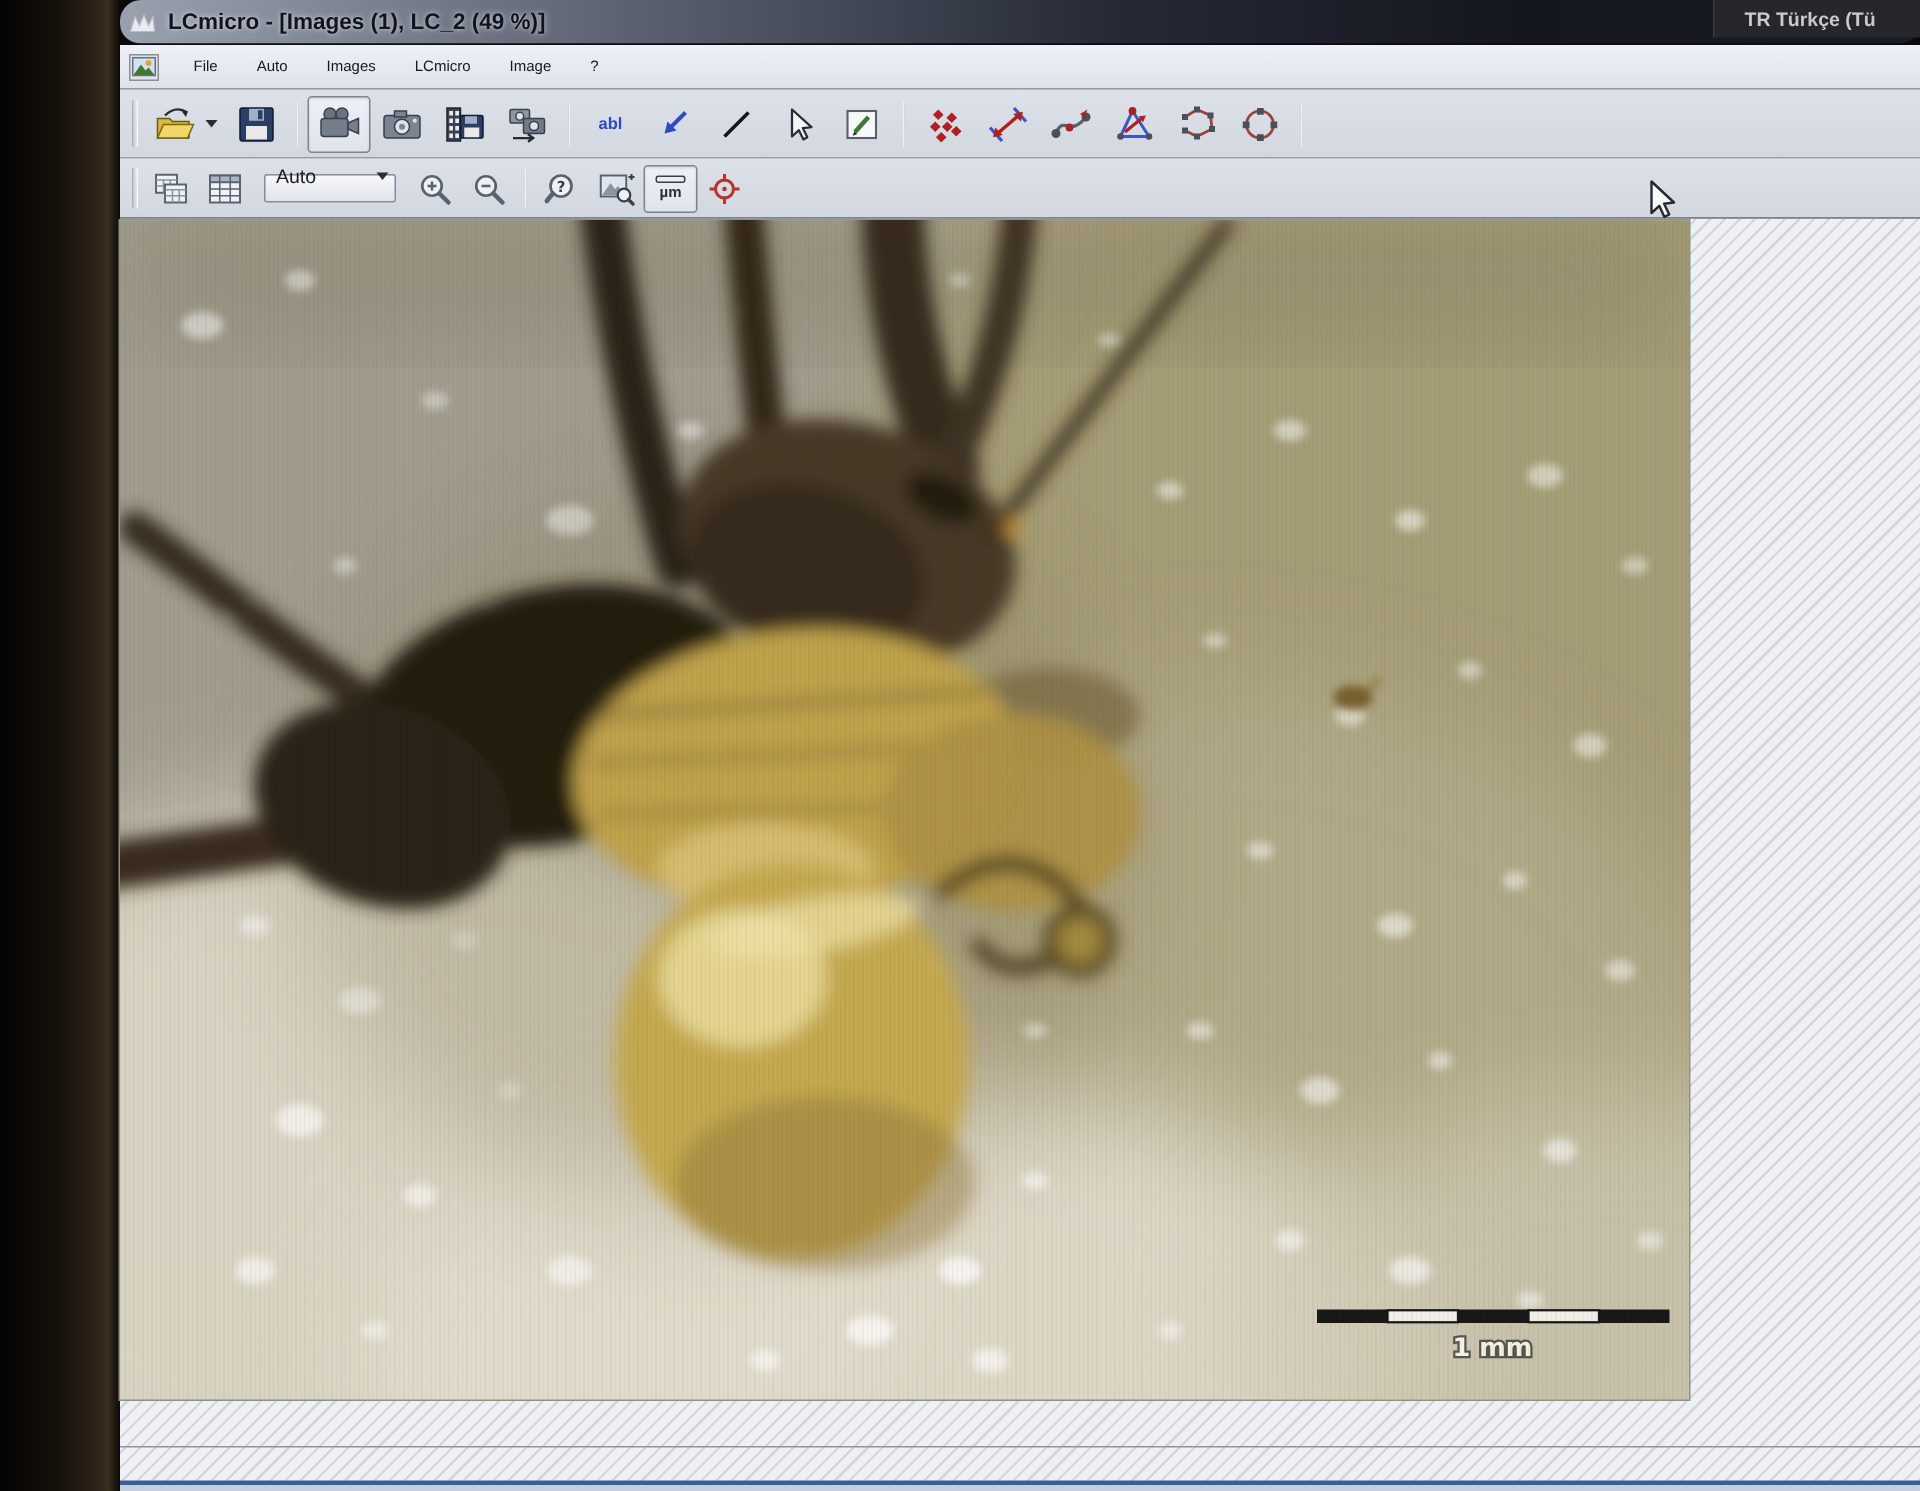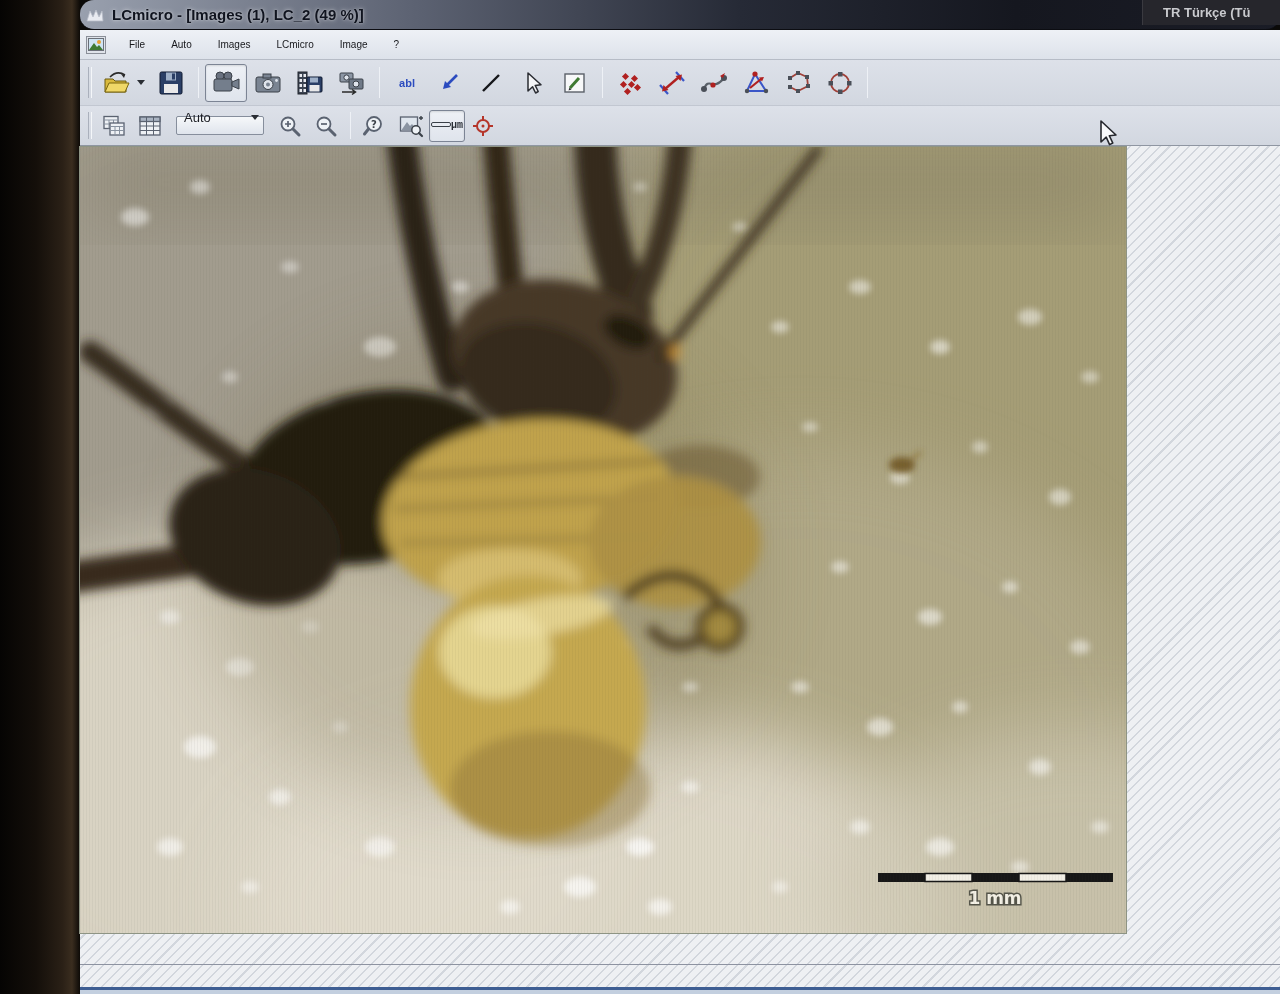--- a/index.html
+++ b/index.html
@@ -43,21 +43,21 @@
   .tbtn.pressed { border:1px solid #7c8494; background:linear-gradient(#eef1f6,#dfe4ec);
                   box-shadow:inset 0 1px 2px rgba(0,0,0,.12); }
   .tsep { width:1px; height:70%; background:#9aa2ae; border-right:1px solid #eef1f6; margin:0 6px; }
   .abl { font-size:11px; font-weight:bold; color:#2b4bbf; letter-spacing:0; }
   .caret-down { width:0; height:0; border-left:4px solid transparent; border-right:4px solid transparent;
                 border-top:5px solid #2a2d34; margin-left:3px; }
   .combo { width:88px; height:19px; border:1px solid #868e9c; background:linear-gradient(#f6f8fa,#dfe4ec);
            display:flex; align-items:center; justify-content:space-between; padding:0 4px 16px 7px;
            margin:0 8px; border-radius:2px; }
   .combo-text { font-size:13px; color:#1c1e24; }
-  .umbtn { display:flex; flex-direction:row; align-items:center; justify-content:center; line-height:1;font-family:Liberation Mono, monospace; }
+  .umbtn { display:flex; flex-direction:column; align-items:center; justify-content:center; line-height:1; }
   .um-bar { width:20px; height:5px; border:1.5px solid #3a4048; border-radius:2px; margin-bottom:2px; }
   .um-label { font-size:10px; font-weight:bold; color:#2a2e36; }
 
   
   .client { position:relative; height:848px;
             background:#eef0f3;
             background-image:repeating-linear-gradient(135deg, rgba(138,148,164,.28) 0 1.5px, rgba(0,0,0,0) 1.5px 7px); }
   .image-window { position:absolute; left:0; top:1px; width:1046px; height:786px;
                   background:#b6ae94; overflow:hidden; box-shadow:0 0 0 1px #8e9484; }
   .scanlines { position:absolute; inset:0; pointer-events:none;

